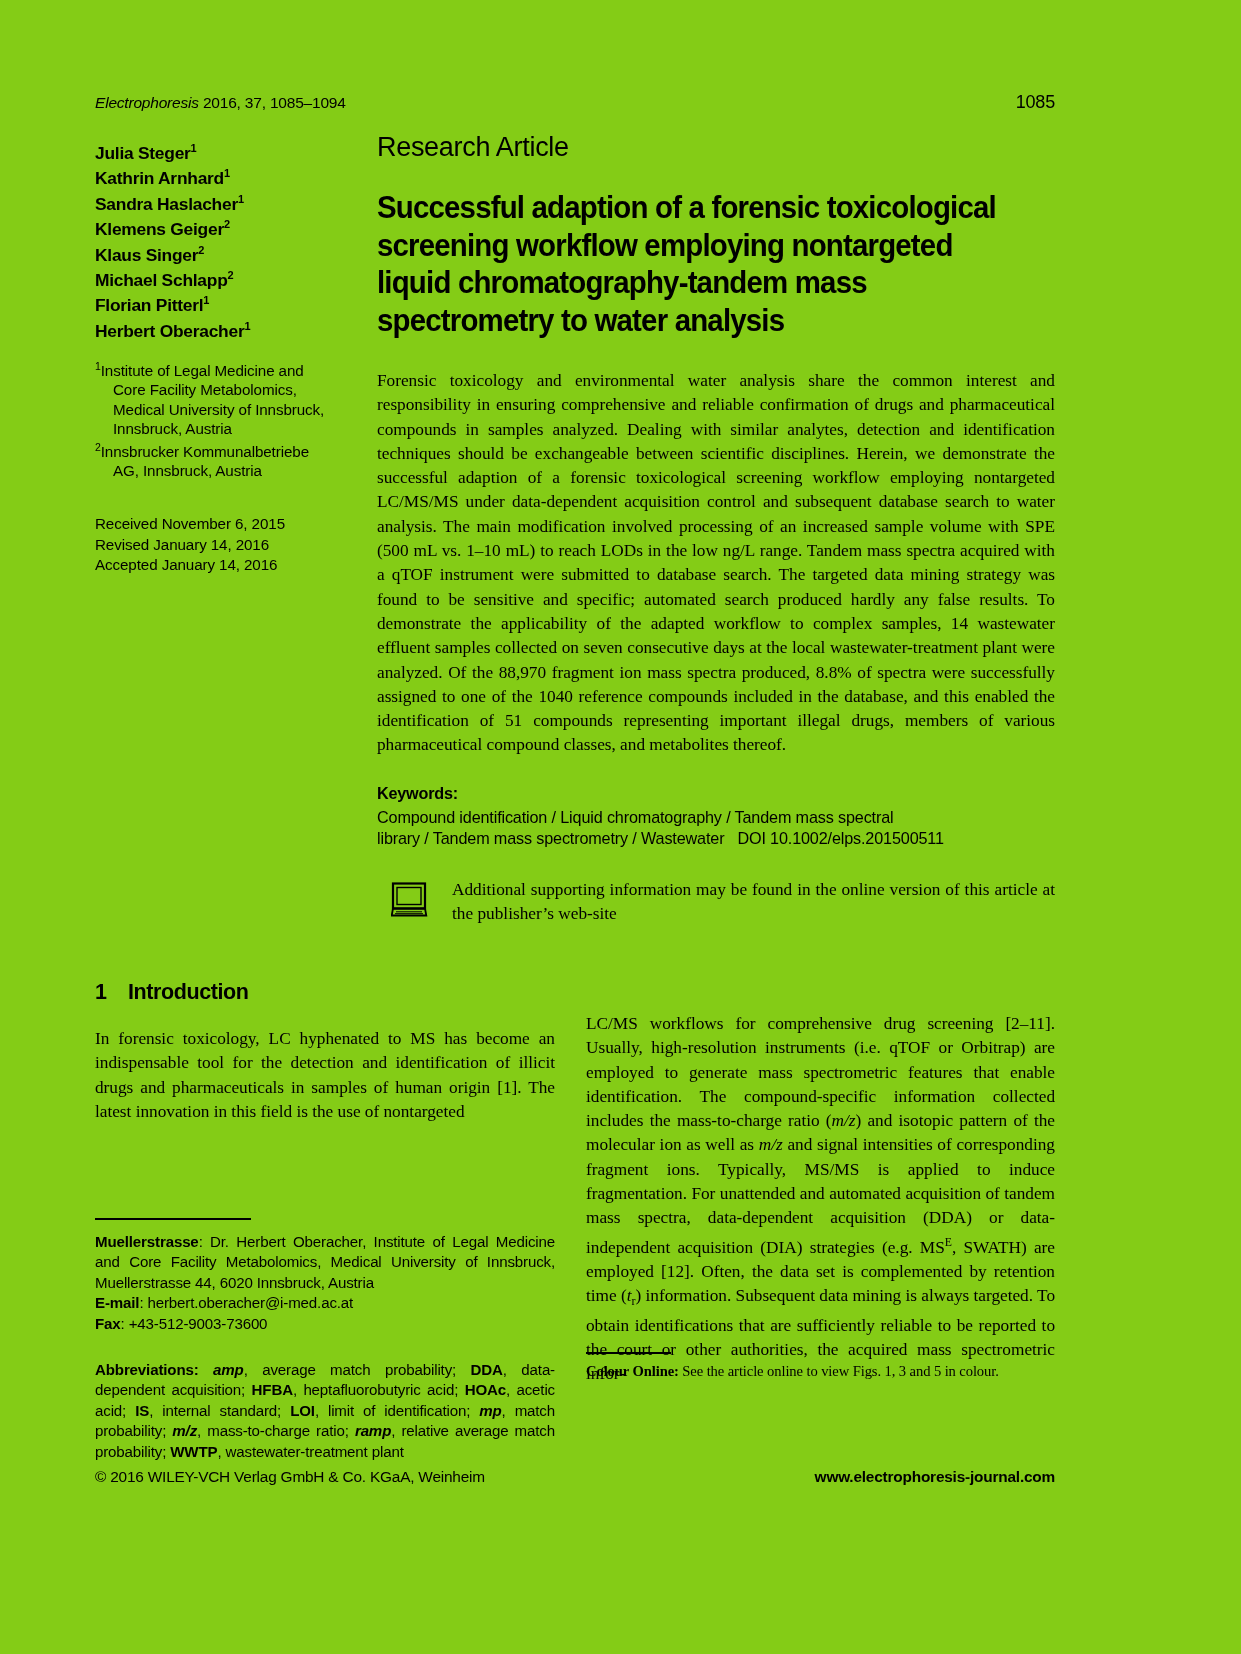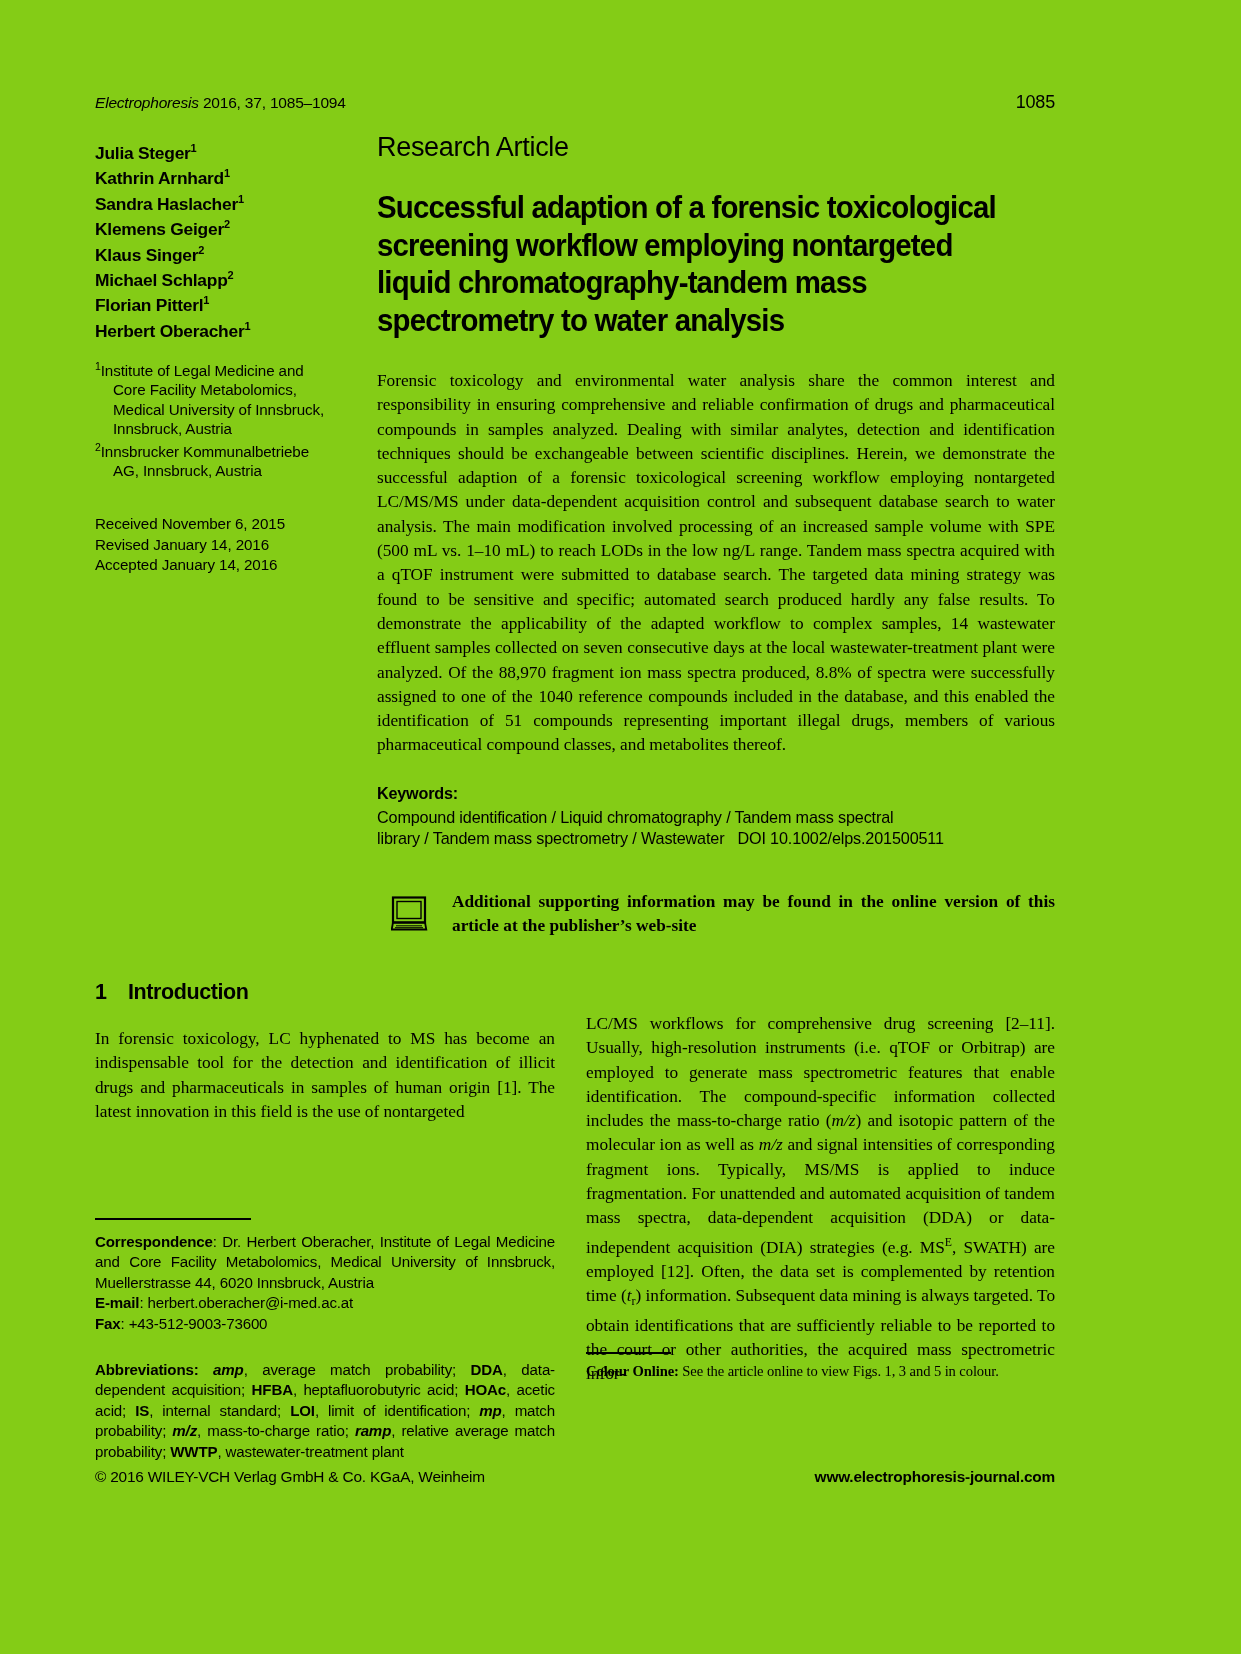--- a/index.html
+++ b/index.html
@@ -121,25 +121,24 @@
   .kw-body {
     margin-top: 4px;
     font-size: 16.2px;
     line-height: 21.5px;
     text-align: justify;
     letter-spacing: -0.15px;
   }
   .kw-body .last { display: block; text-align: left; }
 
   .support {
-    margin-top: 40px;
+    margin-top: 28px;
     display: flex;
-    align-items: flex-end;
+    align-items: center;
     padding-left: 14px;
-    font-weight: bold;
   }
   .support .icon { flex: 0 0 auto; margin-right: 19px; margin-top: 2px; }
   .support .txt {
     font-family: "Liberation Serif", serif;
     font-size: 17.3px;
     line-height: 24.3px;
     text-align: justify;
     width: 610px;
   }
 
@@ -320,21 +319,21 @@
   </div>
 
   <div class="col-right">
     <p class="bodytext"><span>LC/MS workflows for comprehensive drug screening [2–11]. Usually, high-resolution instruments (i.e. qTOF or Orbitrap) are employed to generate mass spectrometric features that enable identification. The compound-specific information collected includes the mass-to-charge ratio (</span><i class="it">m/z</i><span>) and isotopic pattern of the molecular ion as well as </span><i class="it">m/z</i><span> and signal intensities of corresponding fragment ions. Typically, MS/MS is applied to induce fragmentation. For unattended and automated acquisition of tandem mass spectra, data-dependent acquisition (DDA) or data-independent acquisition (DIA) strategies (e.g. MS</span><sup class="smallsup">E</sup><span>, SWATH) are employed [12]. Often, the data set is complemented by retention time (</span><i class="it">t</i><span class="subsc">r</span><span>) information. Subsequent data mining is always targeted. To obtain identifications that are sufficiently reliable to be reported to the court or other authorities, the acquired mass spectrometric infor-</span></p>
   </div>
 
   <div class="fn-rule left"></div>
   <div class="fn-rule right"></div>
 
   <div class="corr">
-    <b>Correspondence</b><span>: Dr. Herbert Oberacher, Institute of Legal Medicine and Core Facility Metabolomics, Medical University of Innsbruck, Muellerstrasse 44, 6020 Innsbruck, Austria</span>
+    <b>Muellerstrasse</b><span>: Dr. Herbert Oberacher, Institute of Legal Medicine and Core Facility Metabolomics, Medical University of Innsbruck, Muellerstrasse 44, 6020 Innsbruck, Austria</span>
     <span class="line"><b>E-mail</b><span>: herbert.oberacher@i-med.ac.at</span></span>
     <span class="line"><b>Fax</b><span>: +43-512-9003-73600</span></span>
   </div>
 
   <div class="abbr">
     <b>Abbreviations:</b>&nbsp;<i>amp</i><span>, average match probability; </span><b>DDA</b><span>, data-dependent acquisition; </span><b>HFBA</b><span>, heptafluorobutyric acid; </span><b>HOAc</b><span>, acetic acid; </span><b>IS</b><span>, internal standard; </span><b>LOI</b><span>, limit of identification; </span><i>mp</i><span>, match probability; </span><i>m/z</i><span>, mass-to-charge ratio; </span><i>ramp</i><span>, relative average match probability; </span><b>WWTP</b><span>, wastewater-treatment plant</span>
   </div>
 
   <div class="colour-online">
     <b>Colour Online:</b><span> See the article online to view Figs. 1, 3 and 5 in colour.</span>

